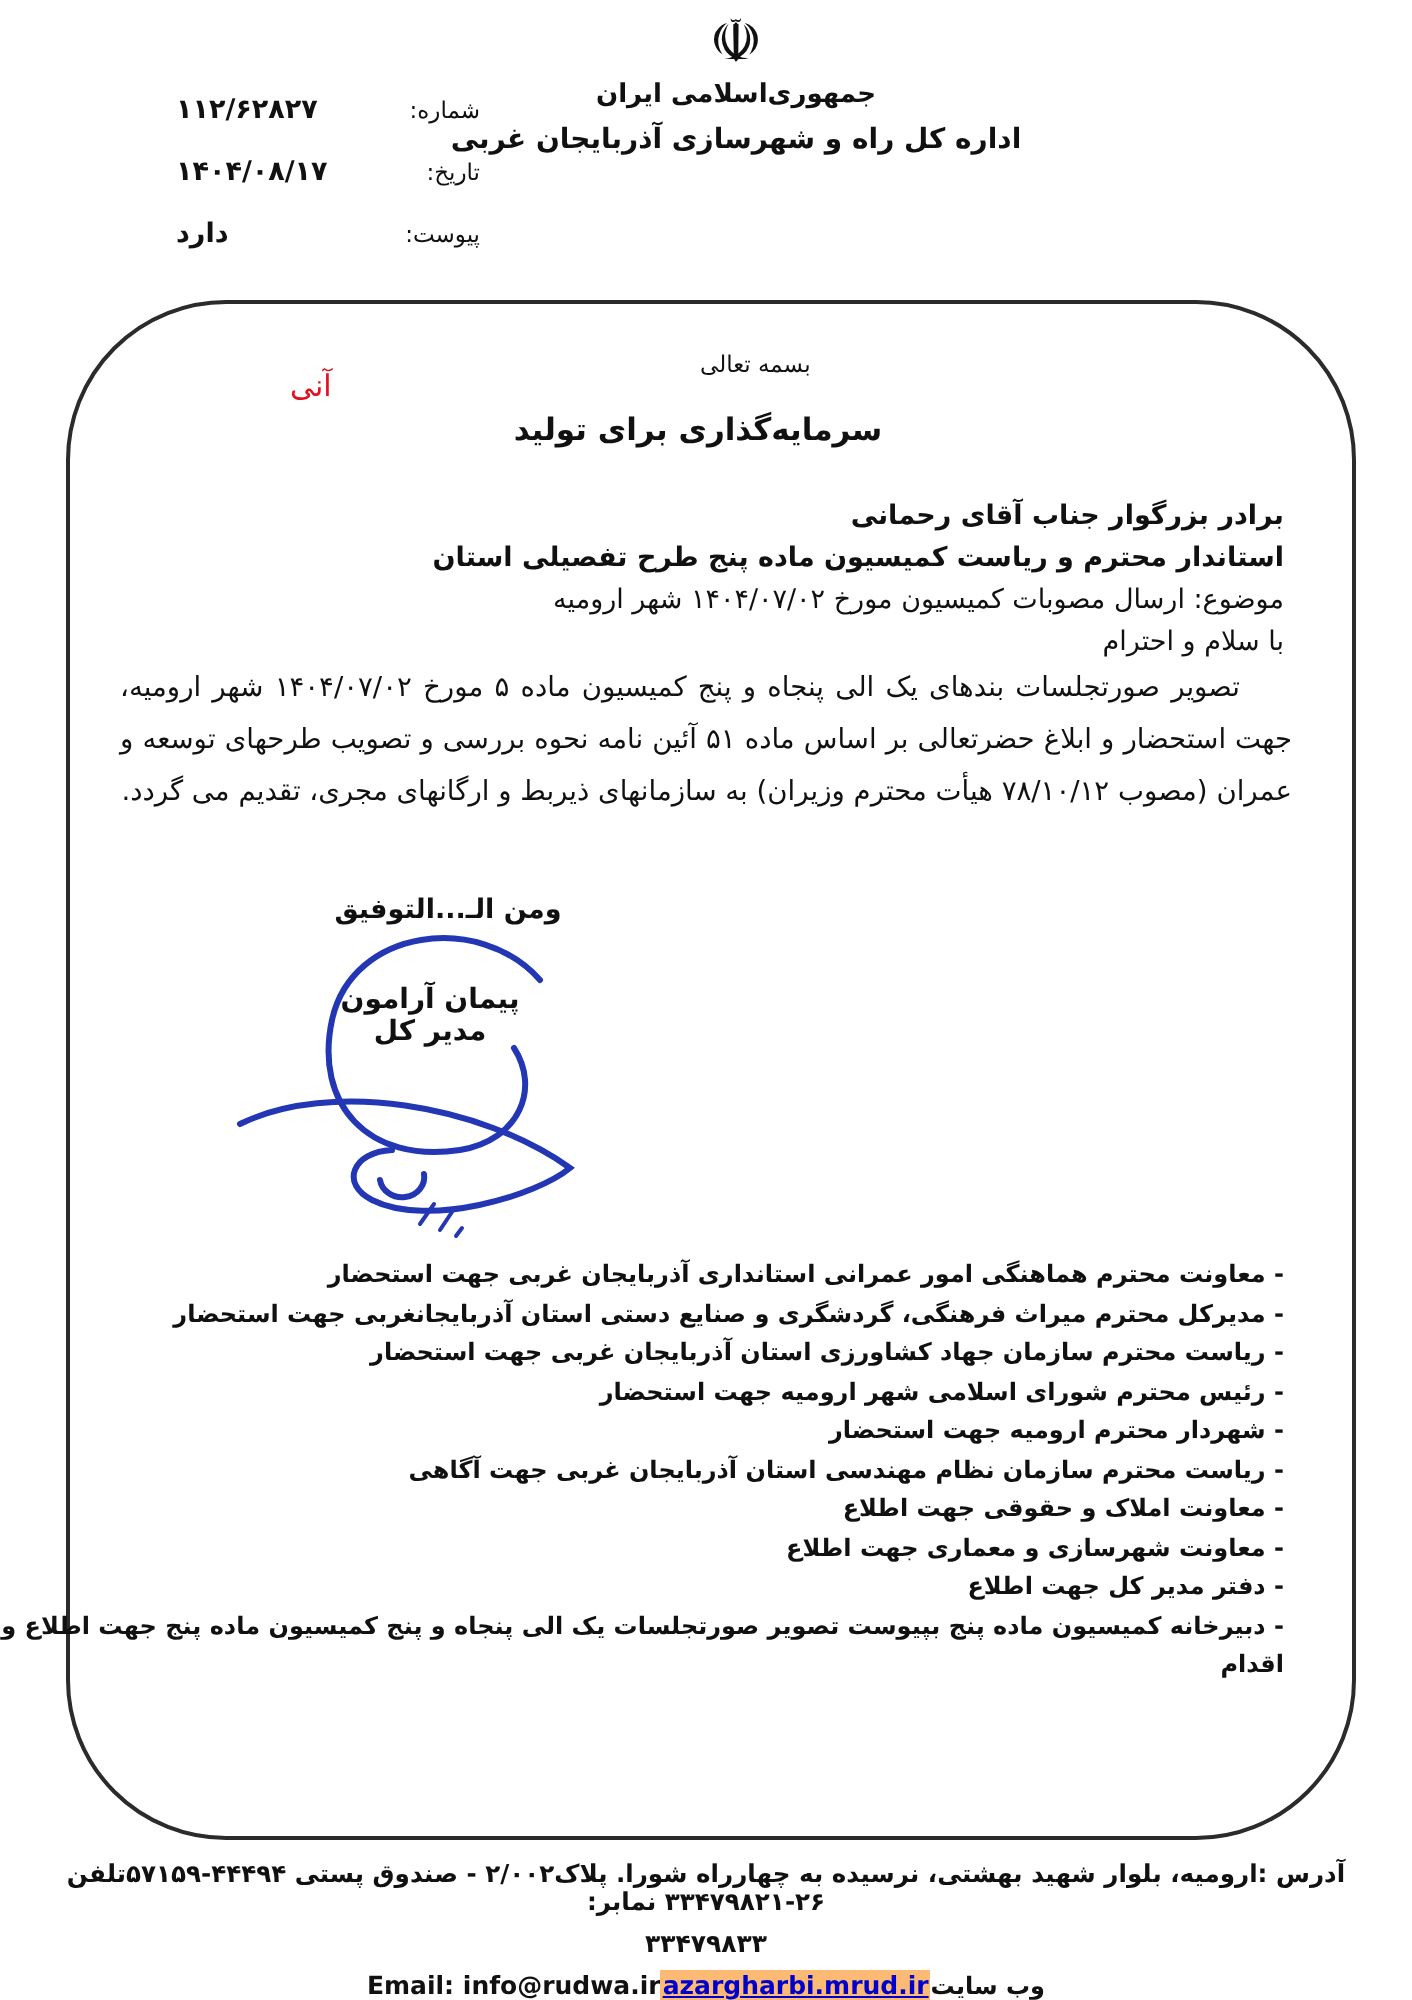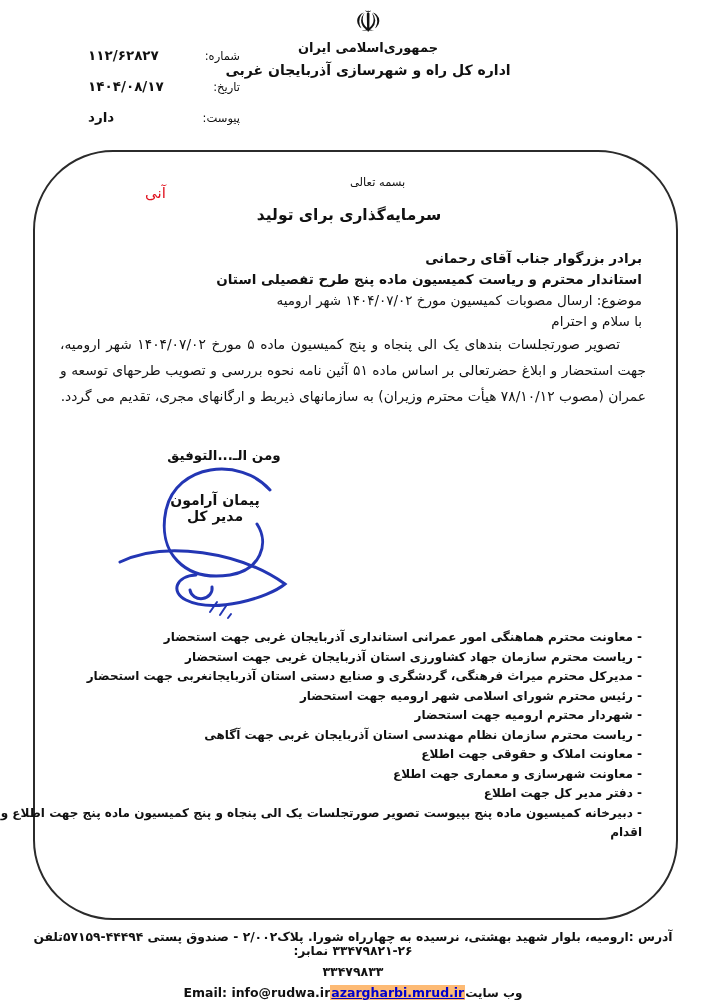--- a/index.html
+++ b/index.html
@@ -106,22 +106,22 @@
     <g fill="none" stroke="#2336b4" stroke-width="3" stroke-linecap="round">
       <path d="M160,28 C130,-6 66,2 56,48 C47,90 74,120 120,113 C150,108 160,82 147,62"></path>
       <path d="M10,100 C55,78 130,90 175,122 C158,136 104,152 76,138 C60,130 66,114 86,113"></path>
       <path d="M80,128 a11,10 0 1 0 22,-3"></path>
       <path d="M100,150 l7,-10 M110,153 l6,-9 M118,156 l3,-4" stroke-width="2"></path>
     </g>
   </svg>
 
   <div class="cc">
     <div>- معاونت محترم هماهنگی امور عمرانی استانداری آذربایجان غربی جهت استحضار</div>
+    <div>- مدیرکل محترم میراث فرهنگی، گردشگری و صنایع دستی استان آذربایجانغربی جهت استحضار</div>
     <div>- ریاست محترم سازمان جهاد کشاورزی استان آذربایجان غربی جهت استحضار</div>
-    <div>- مدیرکل محترم میراث فرهنگی، گردشگری و صنایع دستی استان آذربایجانغربی جهت استحضار</div>
     <div>- رئیس محترم شورای اسلامی شهر ارومیه جهت استحضار</div>
     <div>- شهردار محترم ارومیه جهت استحضار</div>
     <div>- ریاست محترم سازمان نظام مهندسی استان آذربایجان غربی جهت آگاهی</div>
     <div>- معاونت املاک و حقوقی جهت اطلاع</div>
     <div>- معاونت شهرسازی و معماری جهت اطلاع</div>
     <div>- دفتر مدیر کل جهت اطلاع</div>
     <div>- دبیرخانه کمیسیون ماده پنج بپیوست تصویر صورتجلسات یک الی پنجاه و پنج کمیسیون ماده پنج جهت اطلاع و اقدام</div>
   </div>
 
   <div class="footer">

